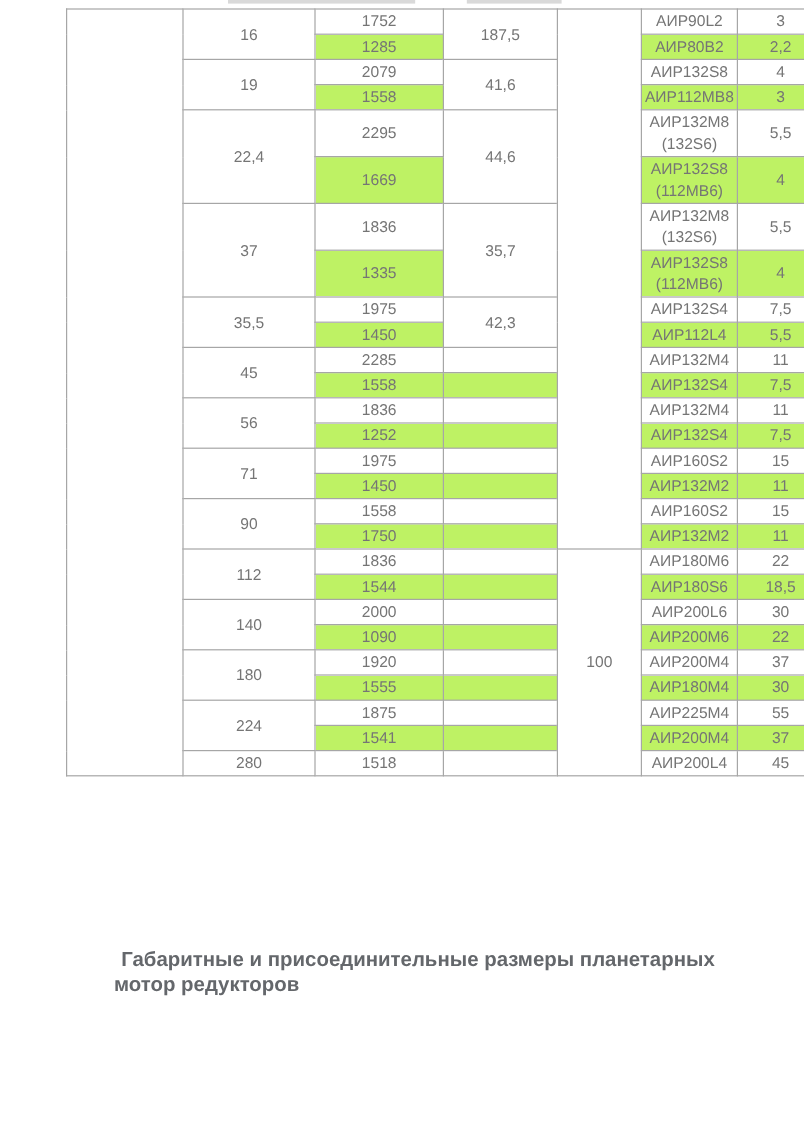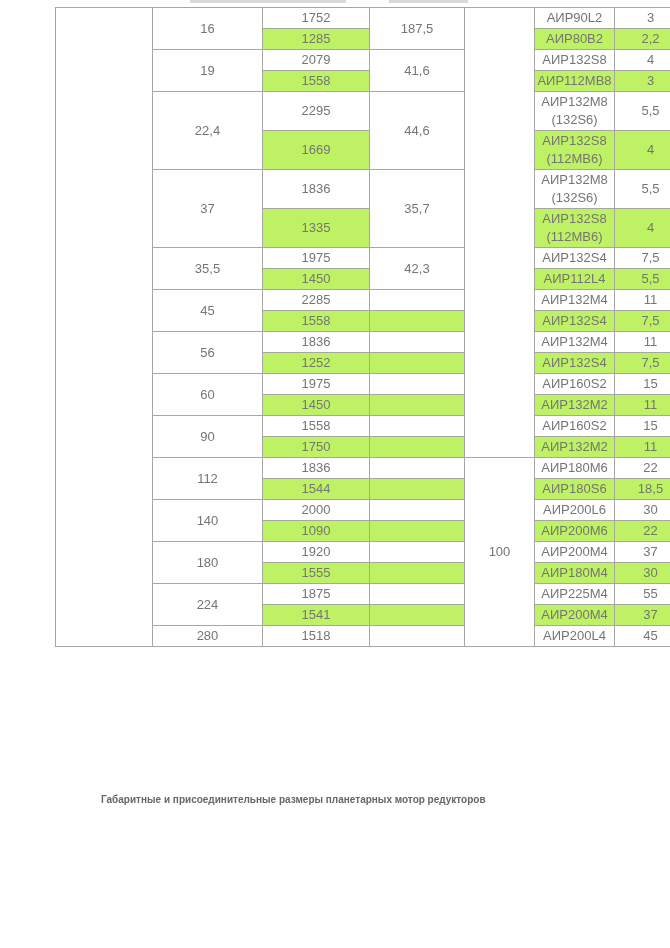--- a/index.html
+++ b/index.html
@@ -42,21 +42,21 @@
     padding: 1px 2px;
     background: #ffffff;
     overflow: hidden;
   }
   tr.alt > td { background: #bef264; }
   td.motor { word-break: break-all; }
   #caption {
     position: absolute;
     left: 95px; top: 789px;
     width: 526px;
-    font-size: 10px;
+    font-size: 17px;
     font-weight: bold;
     line-height: 21px;
     color: #64676b;
   }
   #caption .line1 { text-indent: 6px; }
 </style>
 </head>
 <body>
 
 <div id="smudge-1" class="smudge"></div>
@@ -156,21 +156,21 @@
           <td class="motor">АИР132М4</td>
           <td>11</td>
         </tr>
         <tr class="alt">
           <td>1252</td>
           <td></td>
           <td class="motor">АИР132S4</td>
           <td>7,5</td>
         </tr>
         <tr>
-          <td rowspan="2">60</td>
+          <td rowspan="2">71</td>
           <td>1975</td>
           <td></td>
           <td class="motor">АИР160S2</td>
           <td>15</td>
         </tr>
         <tr class="alt">
           <td>1450</td>
           <td></td>
           <td class="motor">АИР132М2</td>
           <td>11</td>

